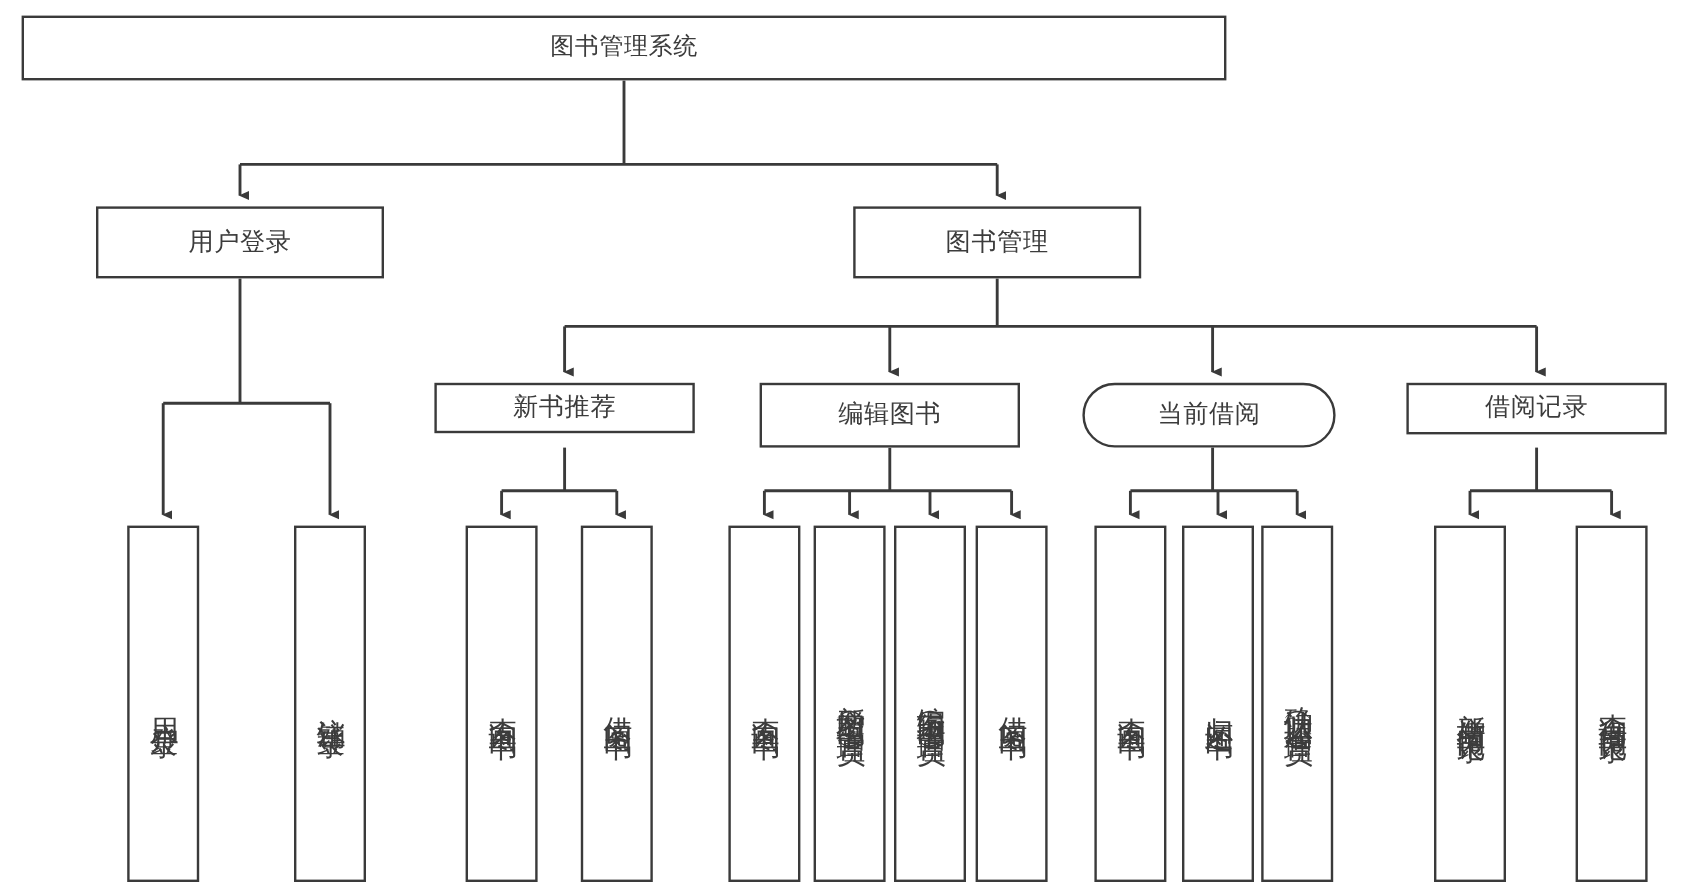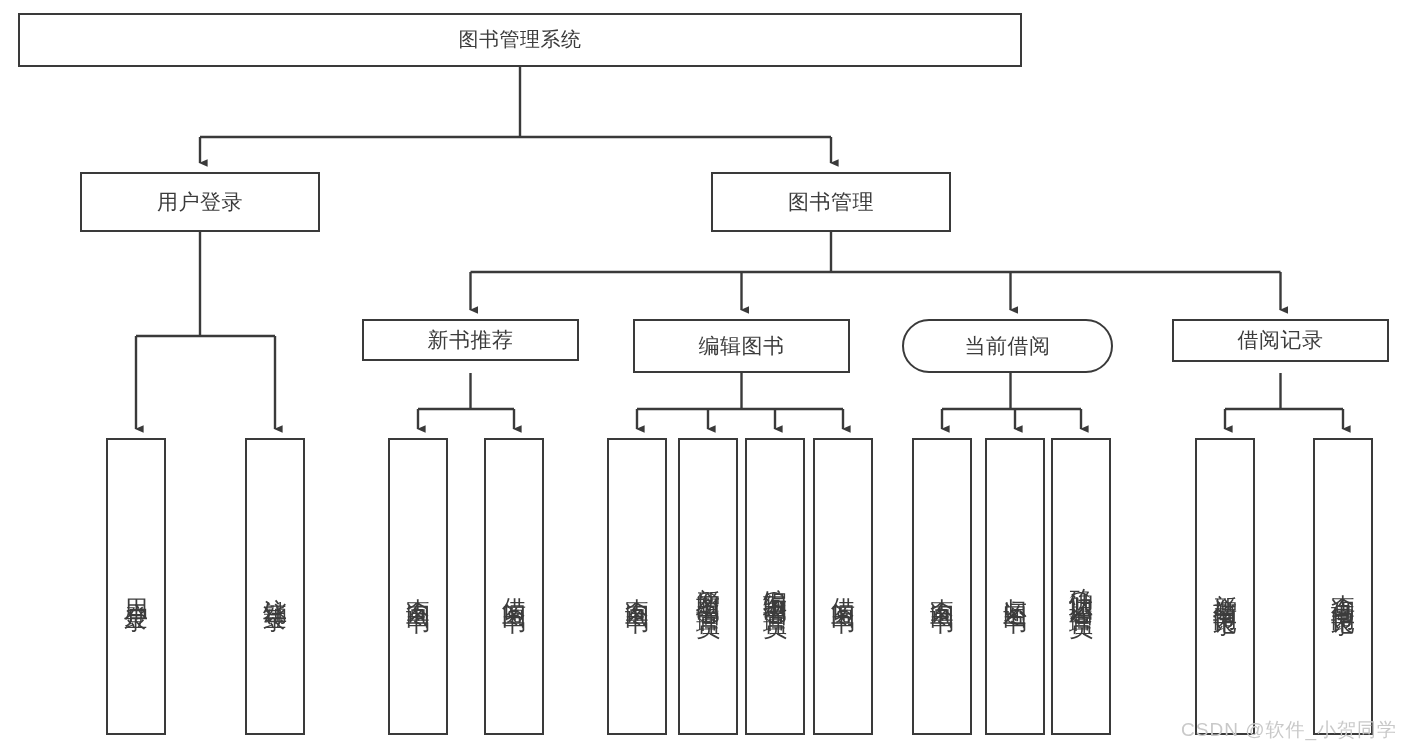--- a/index.html
+++ b/index.html
@@ -163,14 +163,13 @@
         <span class="node-label">确认归还（管理员）</span>
       </div>
       <div class="node vert" style="left: 1195px; top: 438px; width: 60px; height: 297px;">
         <span class="node-label">新增借阅记录</span>
       </div>
       <div class="node vert" style="left: 1313px; top: 438px; width: 60px; height: 297px;">
         <span class="node-label">查询借阅记录</span>
       </div>
     </div>
 
-  <div class="watermark">CSDN @软件_小贺同学</div>
 </div>
 
 </body></html>

